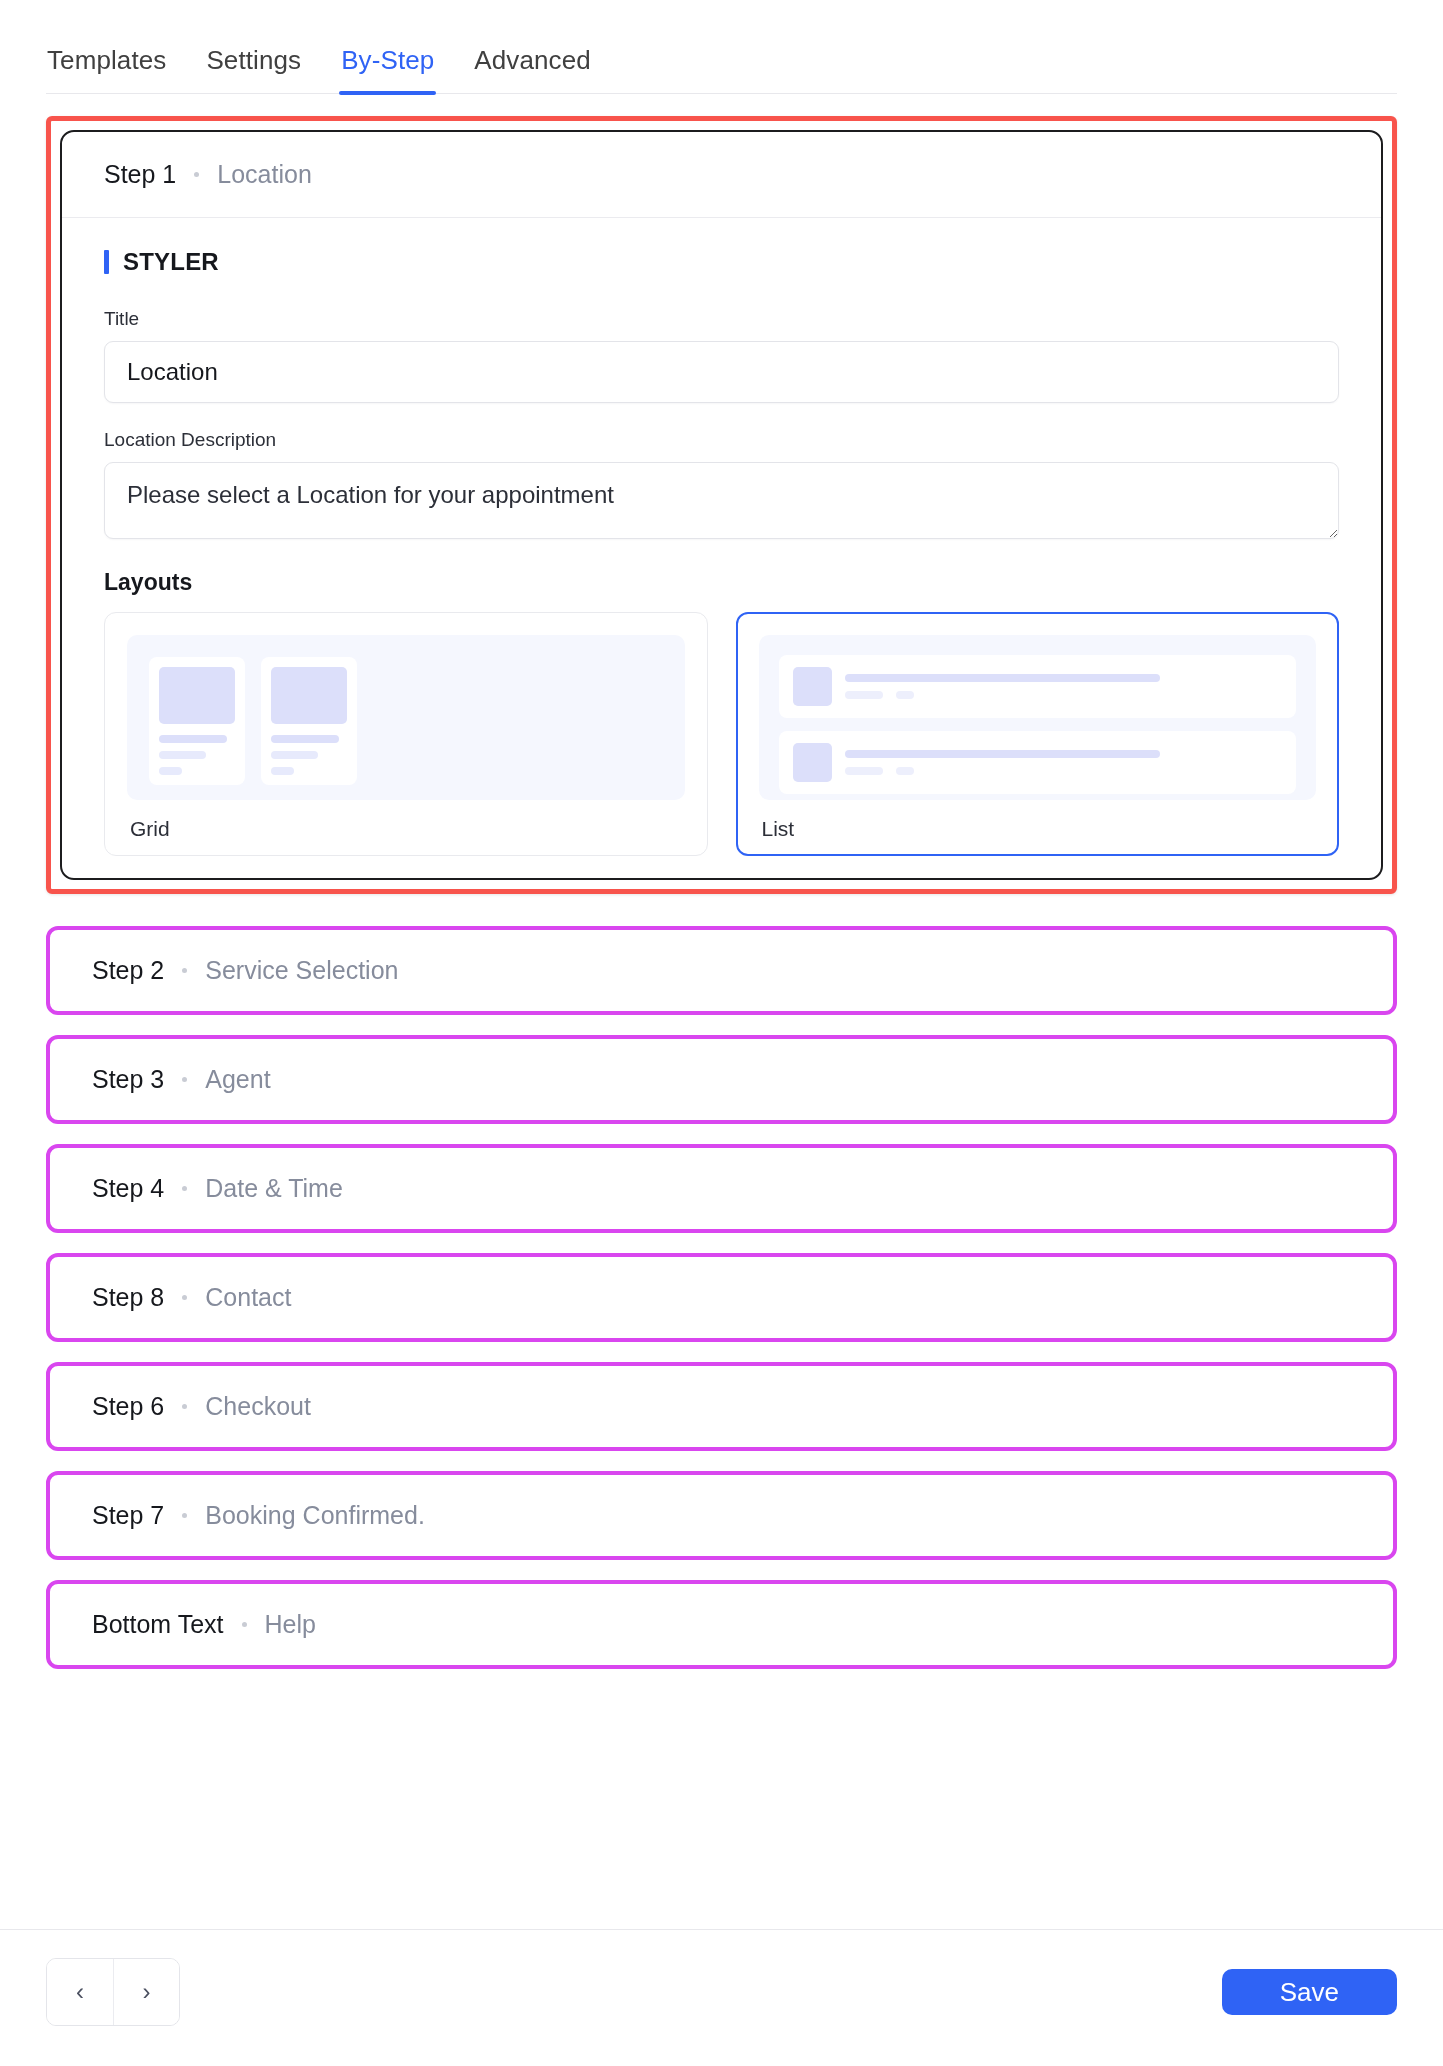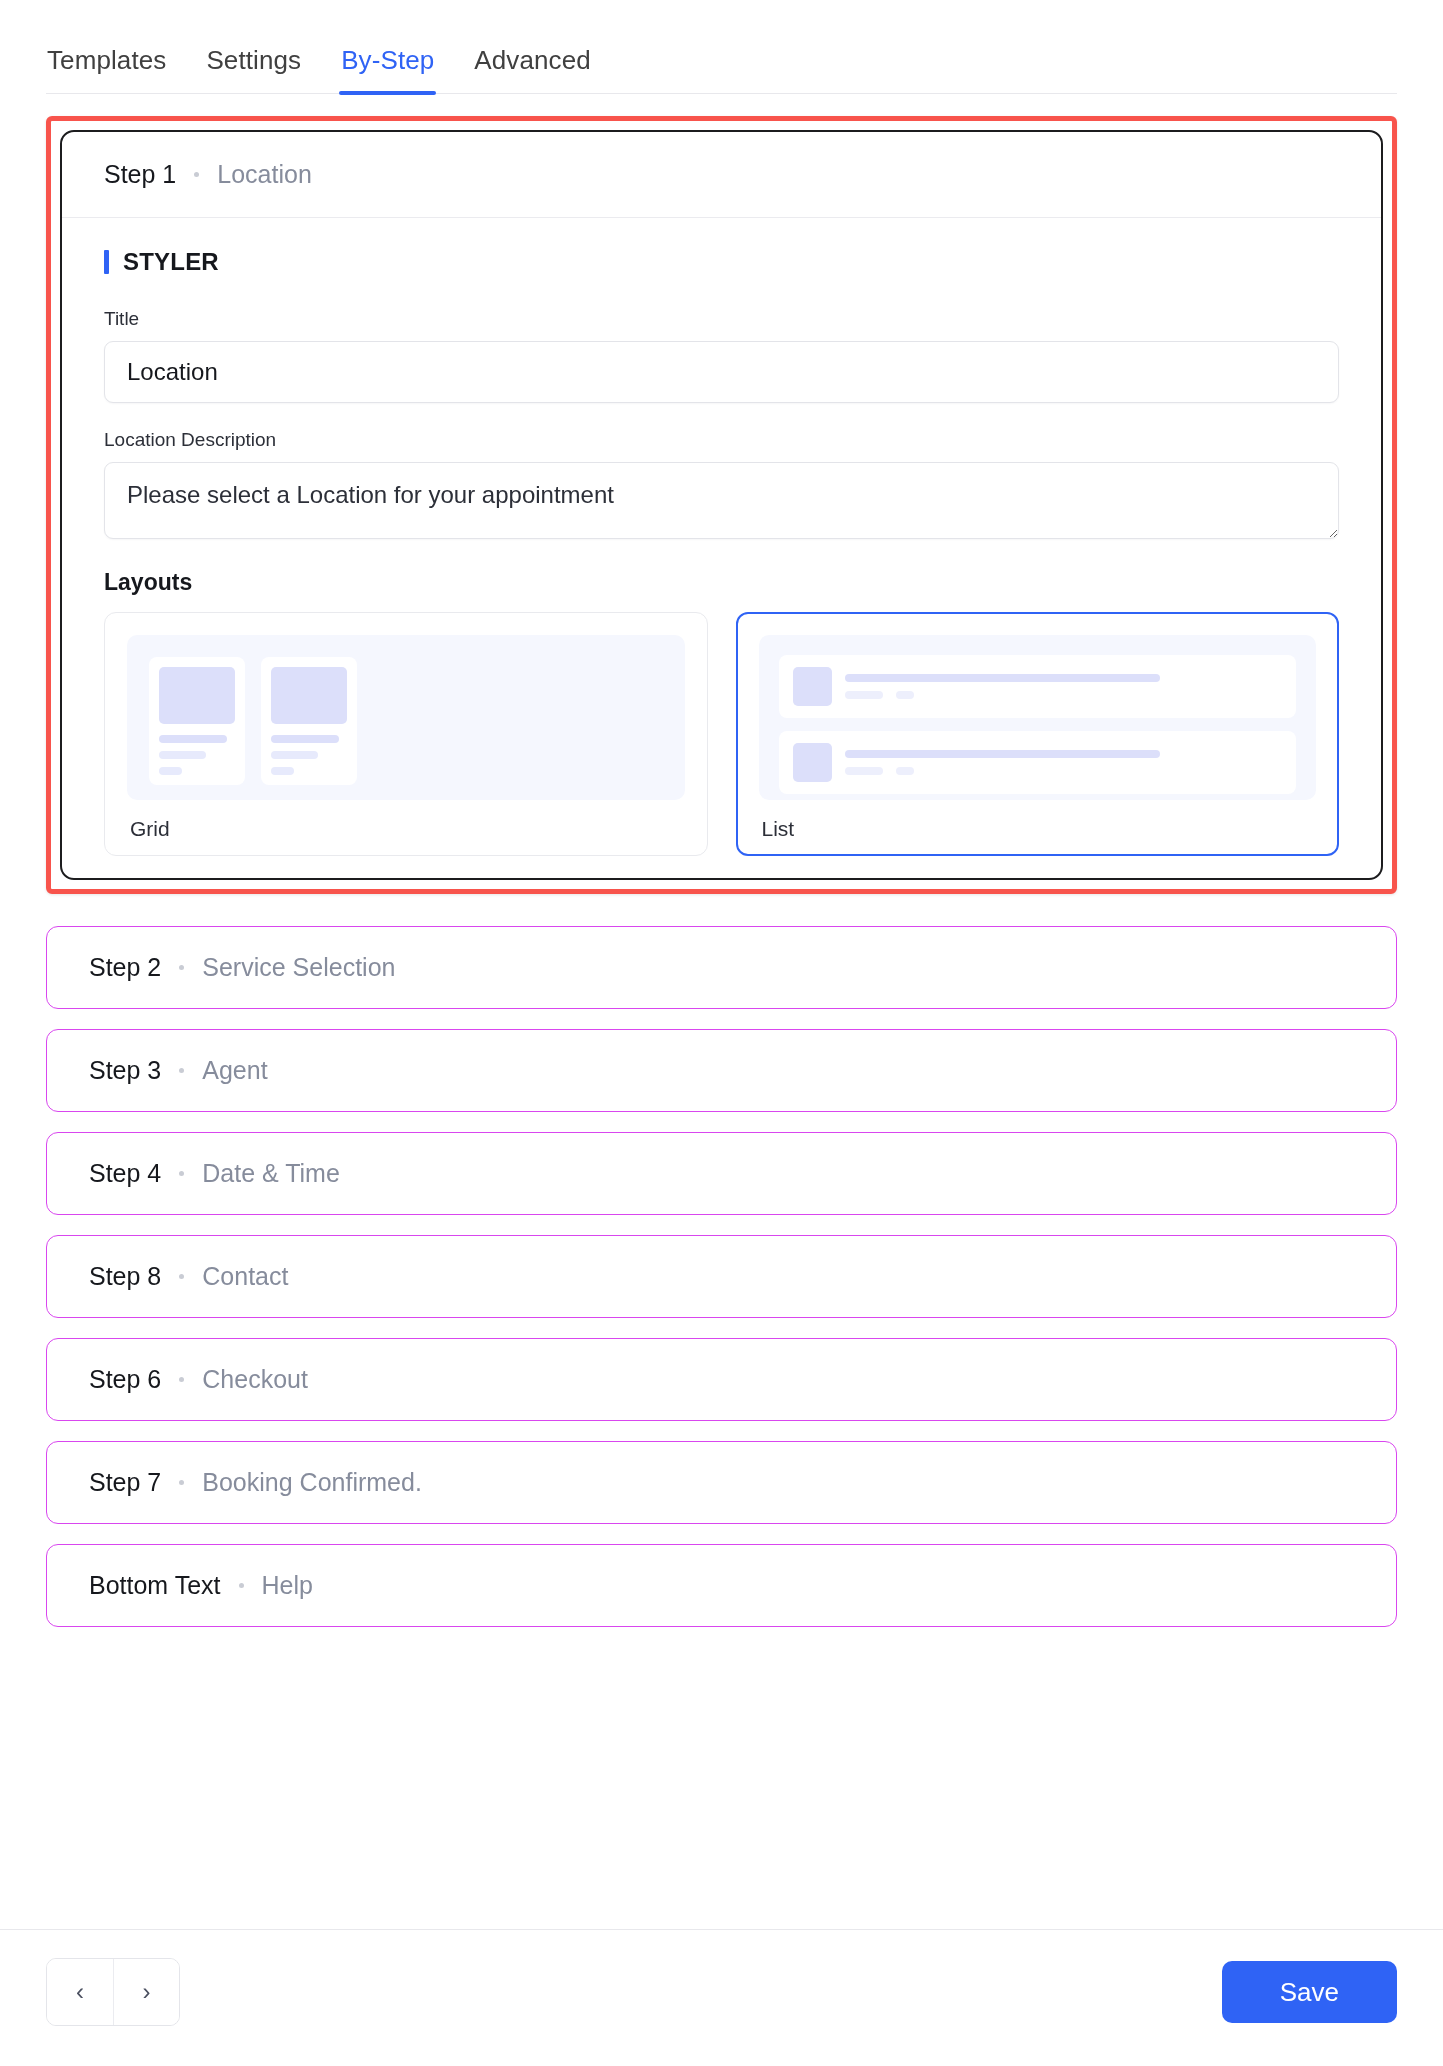--- a/index.html
+++ b/index.html
@@ -258,21 +258,21 @@
   .list-line-sub {
     background: #edeffc;
     border-radius: 4px;
     height: 8px;
     width: 38px;
   }
   .list-line-sub.short { width: 18px; }
 
   
   .step-row {
-    border: 1px solid #d946ef;
+    border: 4px solid #d946ef;
     border-radius: 12px;
     background: #fff;
     padding: 26px 42px;
     display: flex;
     align-items: center;
     gap: 18px;
     margin-bottom: 20px;
     cursor: pointer;
   }
   .step-row .step-num { font-size: 25px; }
@@ -307,21 +307,21 @@
     font-size: 24px;
     color: #4b5060;
     font-family: "Liberation Sans", sans-serif;
   }
   .nav-btn + .nav-btn { border-left: 1px solid #ebecf0; }
   .save-btn {
     background: #2f63f5;
     color: #fff;
     border: none;
     border-radius: 10px;
-    height: 62px;
+    height: 46px;
     padding: 0 58px;
     font-size: 26px;
     cursor: pointer;
     font-family: "Liberation Sans", sans-serif;
   }
 </style>
 </head>
 <body>
 
 <div class="app">

